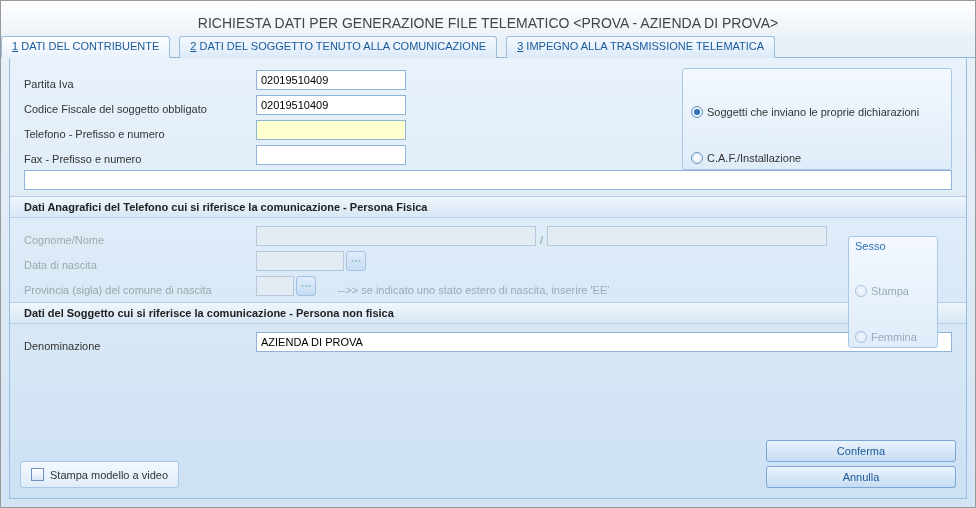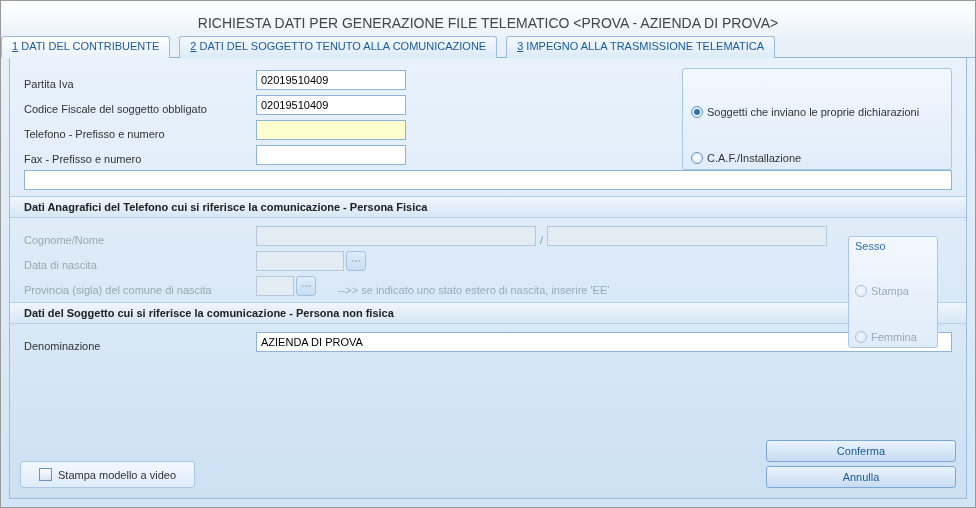--- a/index.html
+++ b/index.html
@@ -155,21 +155,21 @@
     position: absolute;
     left: 10px; right: 10px; bottom: 10px;
     display: flex;
     justify-content: space-between;
     align-items: flex-end;
   }
   .checkbox-box {
     background: linear-gradient(#f3f8fe,#dfecf9);
     border: 1px solid #a9c7e6;
     border-radius: 3px;
-    padding: 6px 18px;
+    padding: 6px 10px;
     display: flex;
     align-items: center;
     gap: 6px;
   }
   .checkbox {
     width: 13px; height: 13px;
     border: 1px solid #6a93bf;
     background: linear-gradient(#fff,#d6e6f6);
   }
   .btns { display: flex; flex-direction: column; gap: 4px; }

